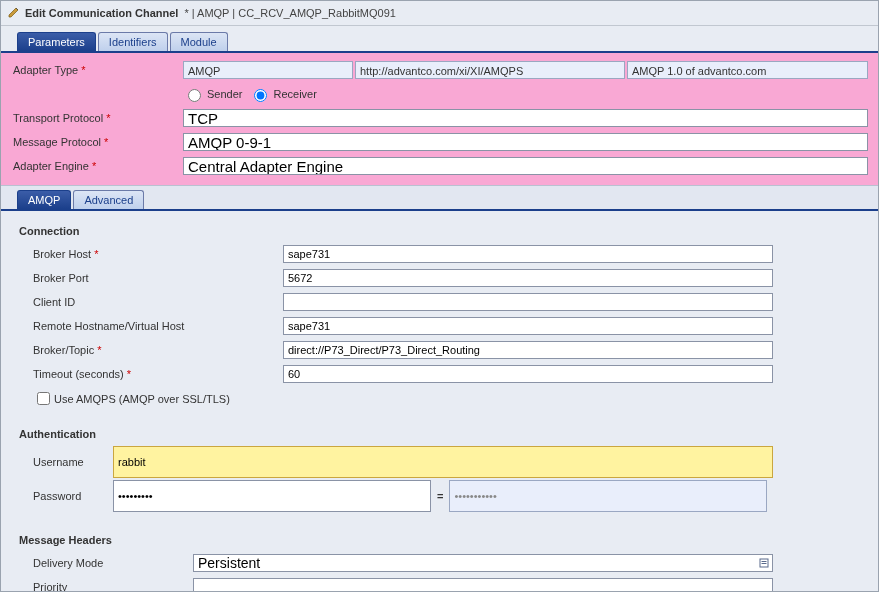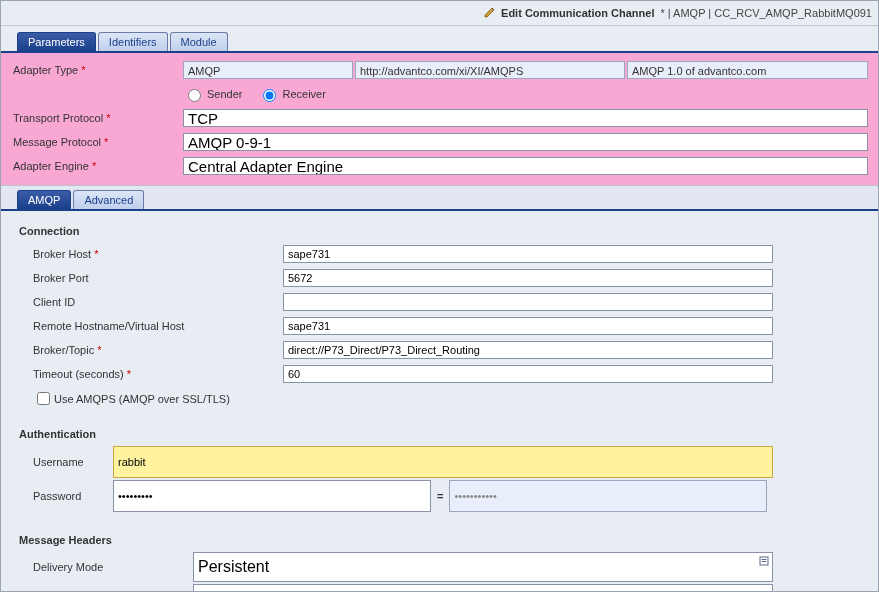--- a/index.html
+++ b/index.html
@@ -18,21 +18,20 @@
     box-sizing: border-box;
     overflow: hidden;
     position: relative;
   }
   .titlebar {
     display: flex;
     align-items: center;
     padding: 4px 6px;
     background: #e8ecf3;
     border-bottom: 1px solid #c1c7d0;
-    justify-content: flex-end;
   }
   .titlebar svg { margin-right: 4px; }
   .title-strong { font-weight: bold; margin-right: 6px; }
   .title-rest { color: #444; }
 
   .tabbar {
     display: flex;
     align-items: flex-start;
     padding: 6px 8px 0 16px;
     border-bottom: 2px solid #1b3f8b;
@@ -65,21 +64,21 @@
     align-items: center;
     min-height: 22px;
     margin-bottom: 2px;
   }
   .label-cell {
     width: 170px;
     padding-left: 2px;
   }
   .required { color: #c00; }
 
-  .radio-group { display: flex; align-items: flex-end; gap: 16px; }
+  .radio-group { display: flex; align-items: flex-end; gap: 7px; }
   .radio-group label { display: flex; align-items: center; gap: 3px; cursor: pointer; }
 
   .databox {
     flex: 1;
     height: 18px;
     line-height: 18px;
     padding: 0 4px;
     background: #e9eefb;
     border: 1px solid #9aa7c2;
     box-sizing: border-box;
@@ -138,21 +137,21 @@
   .pw1 { width: 318px; }
   .eq { padding: 0 6px; font-weight: bold; color:#333; }
   .pw2 { width: 318px; background:#e9eefb; border:1px solid #9aa7c2 !important; color:#888; }
 
   .checkbox-row { display:flex; align-items:center; padding-left:14px; margin-top:4px; }
   .checkbox-row input { margin-right:4px; }
 
   .msgh-label { width: 160px; padding-left: 14px; }
   .msgh-wrap { flex: 0 0 580px; display:flex; align-items:center; }
   .msgh-wrap input[type=text] {
-    width:100%; height:30px; padding:0 4px; font-size:16px;
+    width:100%; height:18px; padding:0 4px; font-size:14px;
     border:1px solid #8a93a6; box-sizing:border-box;
   }
   .combo { position: relative; width: 100%; }
   .combo input { padding-right: 18px !important; }
   .combo .dd-icon {
     position: absolute; right: 2px; top: 2px; width: 14px; height: 14px;
     display:flex; align-items:center; justify-content:center; cursor:pointer;
   }
 
   .top-fields { border-bottom:1px solid #b9c1d1; padding-bottom:6px; }

